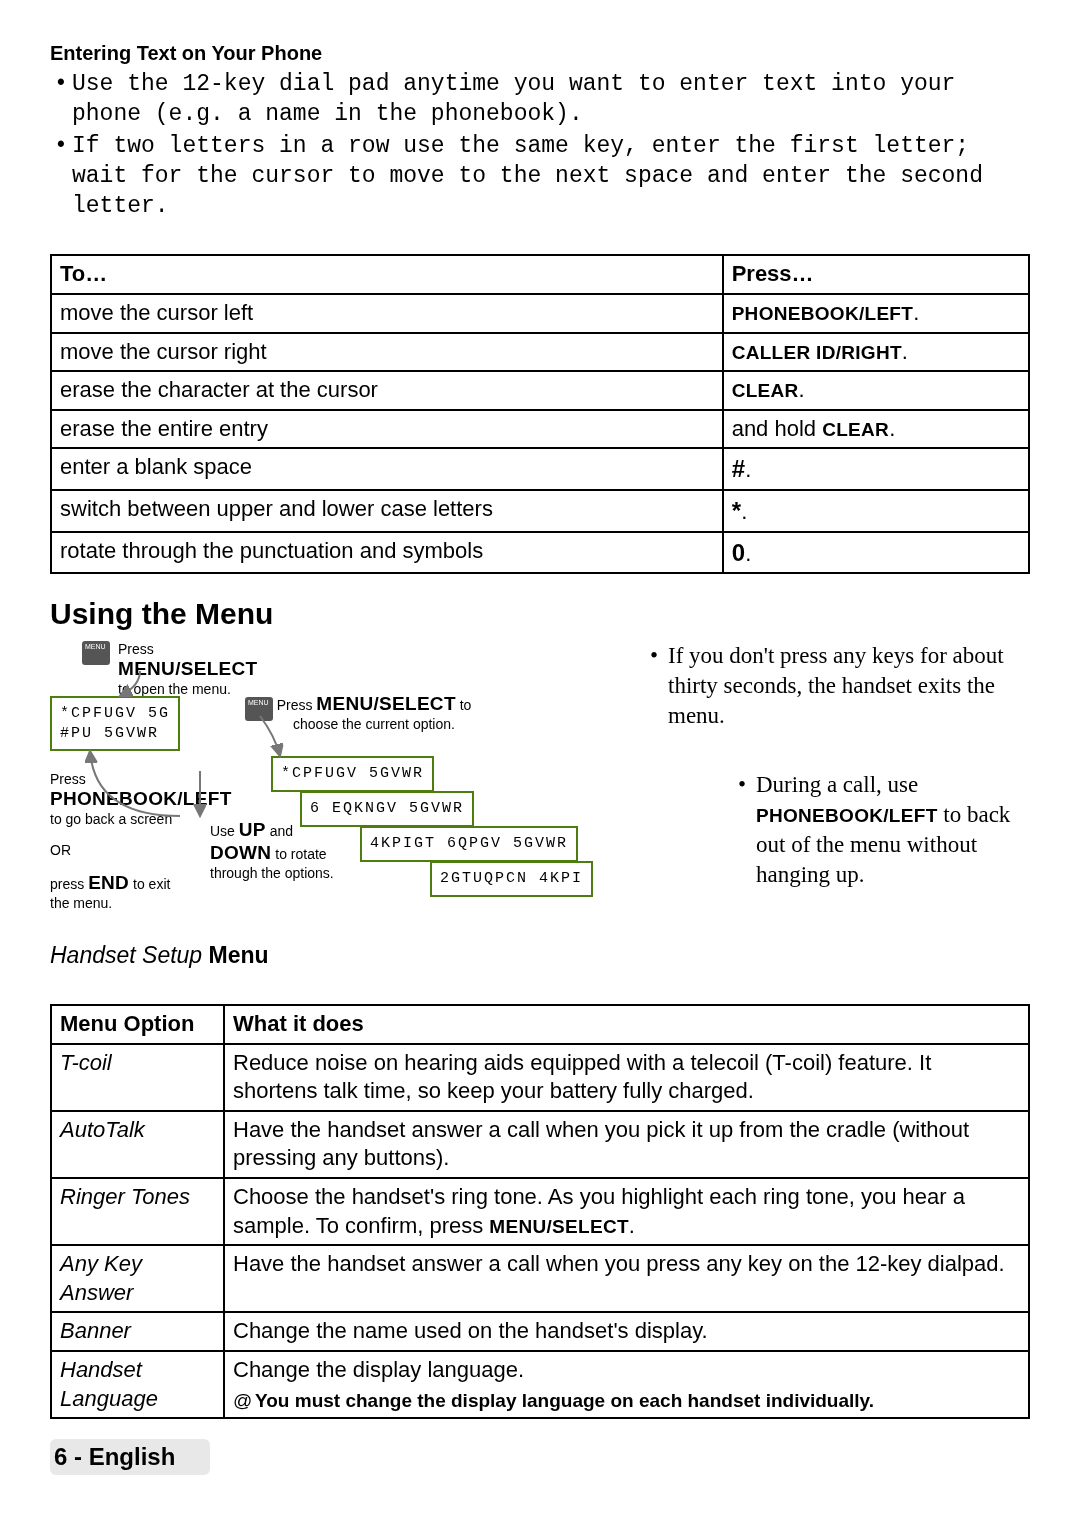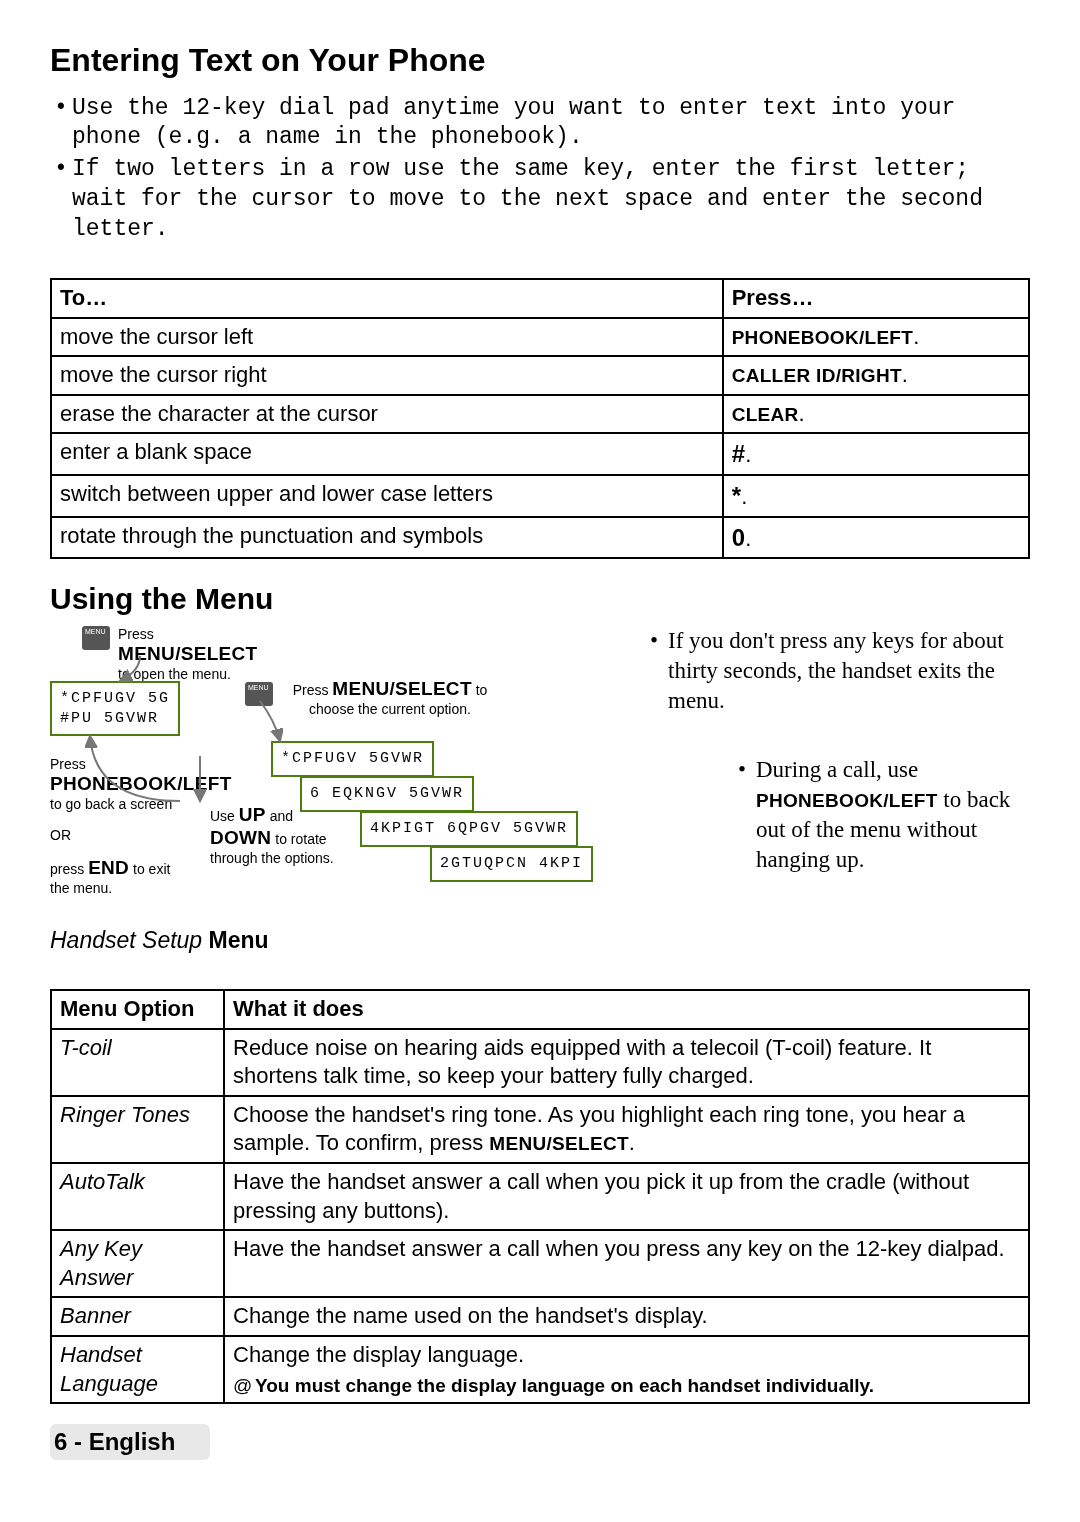--- a/index.html
+++ b/index.html
@@ -7,23 +7,23 @@
     width: 1080px;
     margin: 0;
     padding: 40px 50px;
     box-sizing: border-box;
     color: #000;
     background: #fff;
     font-size: 21px;
     line-height: 1.3;
   }
   h2.section {
-    font-size: 32px;
-    font-weight: bold;
-    margin: 0 0 12px 0;
+    font-size: 20px;
+    font-weight: bold;
+    margin: 0 0 4px 0;
   }
   h1.section {
     font-size: 30px;
     font-weight: bold;
     margin: 20px 0 8px 0;
   }
   ul.bullets {
     list-style: none;
     padding: 0;
     margin: 0 0 15px 0;
@@ -193,20 +193,24 @@
   </tr>
   <tr>
     <td>move the cursor right</td>
     <td><span></span><span class="keycap">CALLER ID/RIGHT</span><span>.</span></td>
   </tr>
   <tr>
     <td>erase the character at the cursor</td>
     <td><span></span><span class="keycap">CLEAR</span><span>.</span></td>
   </tr>
   <tr>
+    <td>erase the entire entry</td>
+    <td><span>and hold </span><span class="keycap">CLEAR</span><span>.</span></td>
+  </tr>
+  <tr>
     <td>enter a blank space</td>
     <td><span></span><span class="keycap bold" style="font-size:24px">#</span><span>.</span></td>
   </tr>
   <tr>
     <td>switch between upper and lower case letters</td>
     <td><span></span><span class="keycap bold" style="font-size:24px">*</span><span>.</span></td>
   </tr>
   <tr>
     <td>rotate through the punctuation and symbols</td>
     <td><span></span><span class="keycap bold" style="font-size:24px">0</span><span>.</span></td>
@@ -225,21 +229,21 @@
       <span>Press</span>
       <span class="keycap">MENU/SELECT</span>
       <span>to open the menu.</span>
     </div>
 
     <div class="dbox" style="left:0; top:55px;">
       <div>*CPFUGV 5G</div>
       <div>#PU   5GVWR</div>
     </div>
     <div class="menuicon" style="left:195px; top:56px;"></div>
-    <div class="dlabel small" style="left:230px; top:52px; width:220px; text-align:center;">
+    <div class="dlabel small" style="left:214px; top:52px; width:220px; text-align:center;">
       <span>Press</span>
       <span class="keycap">MENU/SELECT</span>
       <span>to choose the current option.</span>
     </div>
 
     <div class="dbox" style="left:180px; top:115px;margin-left:41px;">*CPFUGV 5GVWR</div>
     <div class="dbox" style="left:250px; top:150px;">6 EQKNGV 5GVWR</div>
     <div class="dbox" style="left:310px; top:185px;">4KPIGT 6QPGV 5GVWR</div>
     <div class="dbox" style="left:380px; top:220px;">2GTUQPCN 4KPI</div>
 
@@ -291,26 +295,26 @@
   <tbody>
       <tr>
     <th>Menu Option</th>
     <th>What it does</th>
   </tr>
   <tr>
     <td class="col1">T-coil</td>
     <td>Reduce noise on hearing aids equipped with a telecoil (T-coil) feature. It shortens talk time, so keep your battery fully charged.</td>
   </tr>
   <tr>
+    <td class="col1">AutoTalk</td>
+    <td>Have the handset answer a call when you pick it up from the cradle (without pressing any buttons).</td>
+  </tr>
+  <tr>
     <td class="col1">Ringer Tones</td>
     <td><span>Choose the handset's ring tone. As you highlight each ring tone, you hear a sample. To confirm, press </span><span class="keycap">MENU/SELECT</span><span>.</span></td>
-  </tr>
-  <tr>
-    <td class="col1">AutoTalk</td>
-    <td>Have the handset answer a call when you pick it up from the cradle (without pressing any buttons).</td>
   </tr>
   <tr>
     <td class="col1">Any Key Answer</td>
     <td>Have the handset answer a call when you press any key on the 12-key dialpad.</td>
   </tr>
   <tr>
     <td class="col1">Banner</td>
     <td>Change the name used on the handset's display.</td>
   </tr>
   <tr class="lang-note-row">

